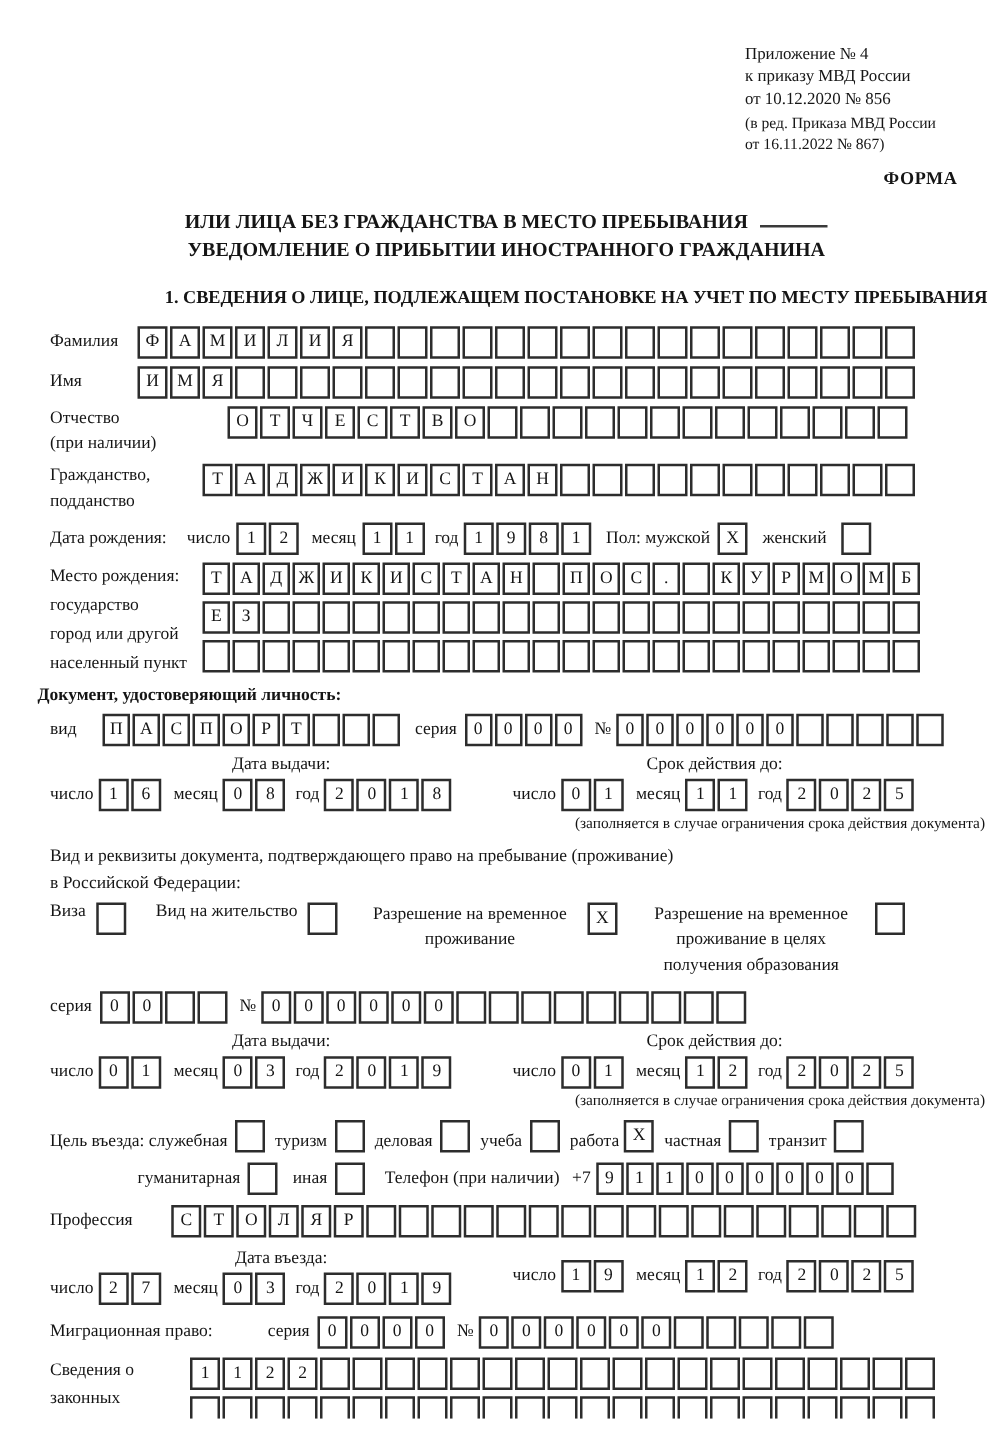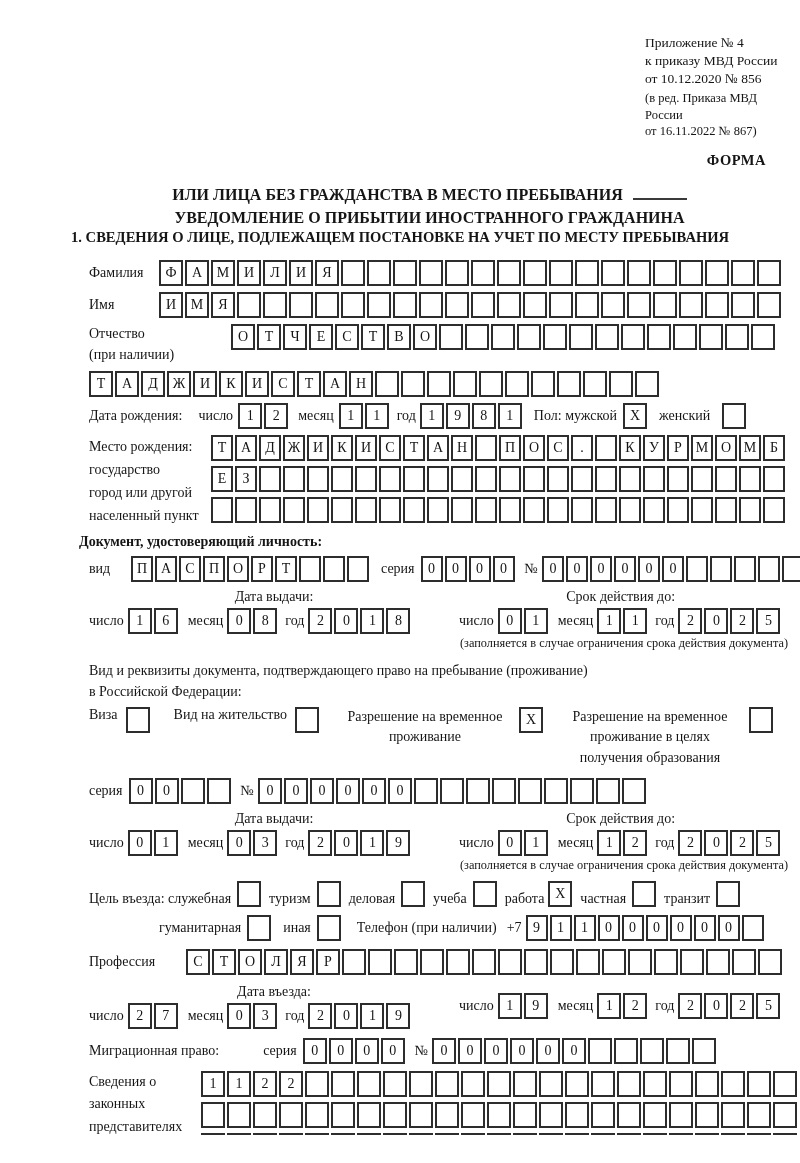--- a/index.html
+++ b/index.html
@@ -1,27 +1,27 @@
 <!DOCTYPE html>
 <html><head>
 <meta charset="utf-8">
 <style>
   html,body{margin:0;padding:0;background:#fff;}
   .page{
     position:relative;width:800px;height:1135px;box-sizing:border-box;
-    padding:34px 10px 0 89px;overflow:hidden;
+    padding:34px 10px 0 40px;overflow:hidden;
     font-family:"Liberation Serif", "DejaVu Serif", serif;color:#151515;
     background:#fff;
   }
   .appendix{margin-left:556px;font-size:13.5px;line-height:1.32;}
   .appendix .amend{font-size:12.5px;margin-top:3px;}
   .forma{text-align:right;padding-right:24px;font-weight:bold;font-size:14.5px;margin-top:12px;letter-spacing:.5px;}
   .title{text-align:center;font-weight:bold;font-size:16px;line-height:1.42;margin-top:15px;margin-left:-20px;}
   .title .u{display:inline-block;width:54px;border-bottom:2px solid #3a3a3a;margin-left:10px;}
-  .sec-h{font-weight:bold;font-size:14.6px;margin-left:-18px;text-align:left;white-space:nowrap;}
+  .sec-h{font-weight:bold;font-size:14.6px;margin-top:17px;margin-left:-18px;text-align:right;white-space:nowrap;}
 
   .row{display:flex;align-items:center;margin-top:6px;}
   .row.top{align-items:flex-start;}
   .lbl{font-size:14px;flex:none;}
   .lbl2{font-size:14px;line-height:1.45;flex:none;}
   .strip{display:flex;flex:none;}
   .cell{
     box-sizing:border-box;display:inline-flex;align-items:center;justify-content:center;
     width:24px;height:26px;border:2px solid #2d2d2d;margin-right:2px;
     font-size:14px;flex:none;background:#fff;
@@ -165,20 +165,24 @@
         <span class="cell"></span>
         <span class="cell"></span>
         <span class="cell"></span>
         <span class="cell"></span>
         <span class="cell"></span>
         <span class="cell"></span>
       </span>
   </div>
 
   <div class="row top">
+    <span class="lbl2 w122">
+      <span>Гражданство,</span><br>
+      <span>подданство</span>
+    </span>
     <span class="strip">
         <span class="cell">Т</span>
         <span class="cell">А</span>
         <span class="cell">Д</span>
         <span class="cell">Ж</span>
         <span class="cell">И</span>
         <span class="cell">К</span>
         <span class="cell">И</span>
         <span class="cell">С</span>
         <span class="cell">Т</span>

